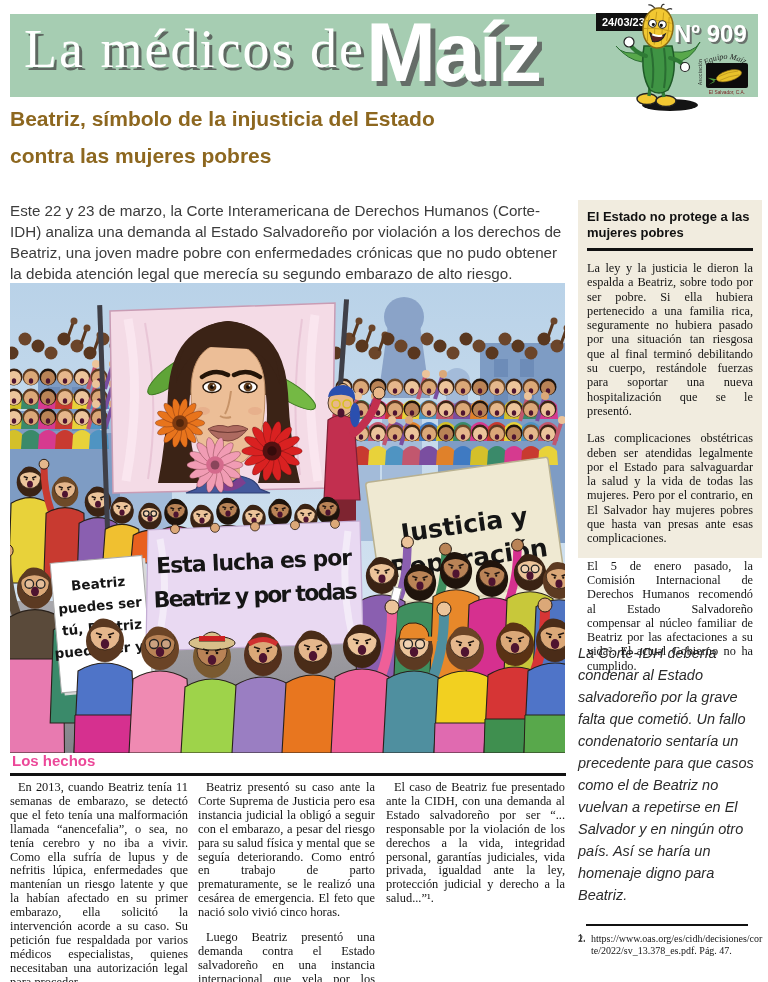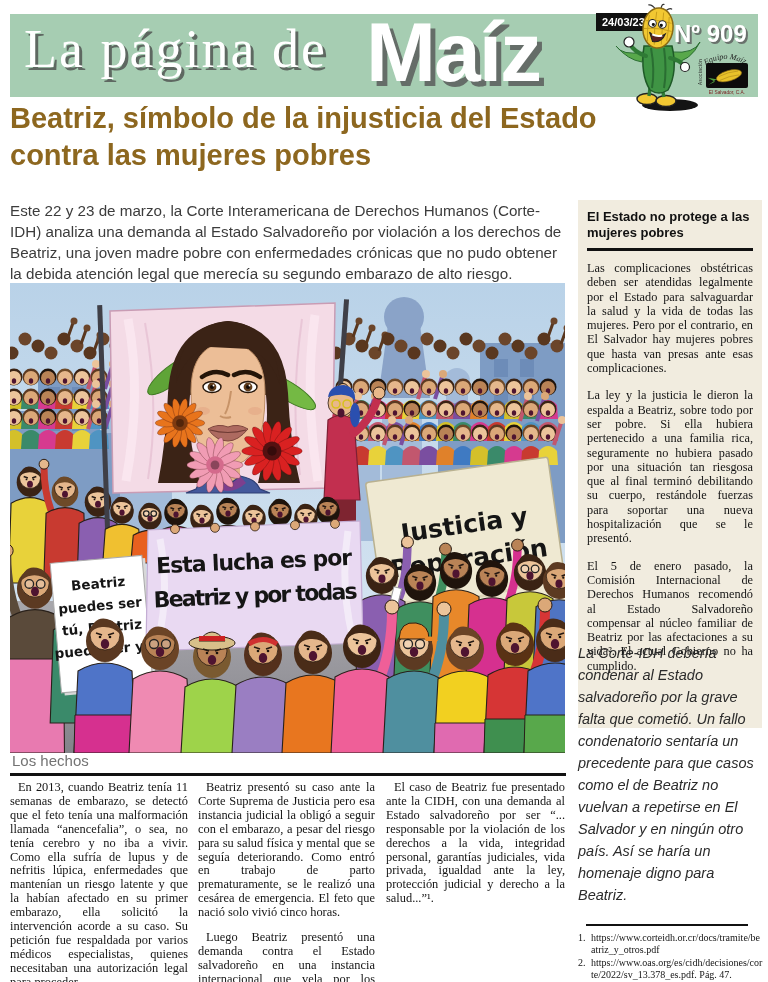--- a/index.html
+++ b/index.html
@@ -12,37 +12,37 @@
         text-shadow:3px 3px 0 rgba(70,70,70,.75);white-space:nowrap;}
   .title-main{position:absolute;left:366px;top:4px;font-size:84px;font-weight:bold;color:#fff;
         letter-spacing:-2px;text-shadow:5px 5px 0 rgba(85,85,85,.8);white-space:nowrap;text-align:center;}
   .date-badge{position:absolute;left:596px;top:13px;background:#111;color:#fff;
         font-size:11px;font-weight:bold;padding:3px 6px;}
   .issue{position:absolute;left:674px;top:20px;font-size:24px;font-weight:bold;color:#fff;
         text-shadow:2px 2px 0 rgba(90,90,90,.8);}
   .mascot{position:absolute;left:604px;top:2px;}
   .mini-logo{position:absolute;left:694px;top:47px;}
   
-  .headline{position:absolute;left:10px;top:100px;width:600px;font-size:29px;line-height:37px;
+  .headline{position:absolute;left:10px;top:100px;width:600px;font-size:21px;line-height:37px;
         font-weight:bold;color:#8d671f;white-space:pre-line;}
   .lead{position:absolute;left:10px;top:188px;width:556px;font-size:15.2px;line-height:21px;
         color:#3c3c3c;margin-top:12px;}
   
   .illus{position:absolute;left:10px;top:283px;width:555px;height:470px;}
   
-  .facts-title{position:absolute;left:12px;top:752px;font-size:15px;font-weight:normal;color:#737373;}
+  .facts-title{position:absolute;left:12px;top:752px;font-size:15px;font-weight:bold;color:#ec4899;}
   .facts-rule{position:absolute;left:10px;top:773px;width:556px;height:3px;background:#111;}
   .fcol{position:absolute;top:781px;font-family:"Liberation Serif",serif;font-size:12.4px;
         line-height:13.9px;text-align:justify;color:#141414;}
   .fcol p{margin:0 0 11px 0;text-indent:8px;}
   #fcol1{left:10px;width:178px;}
   #fcol2{left:198px;width:177px;}
   #fcol3{left:386px;width:179px;}
   
-  .sidebox{position:absolute;left:578px;top:200px;width:184px;height:528px;background:#f1ecdf;
+  .sidebox{position:absolute;left:578px;top:200px;width:184px;height:358px;background:#f1ecdf;
         box-sizing:border-box;padding:9px 9px;}
   .sidebox h3{margin:0;font-size:13px;line-height:16px;color:#111;}
   .siderule{height:3px;background:#111;margin:7px 0 10px 0;}
   .sidebox p{margin:0 0 13px 0;font-family:"Liberation Serif",serif;font-size:12.3px;
         line-height:14.3px;text-align:justify;color:#141414;}
   .quote{position:absolute;left:578px;top:642px;width:188px;font-size:14.5px;line-height:22px;
         font-style:italic;color:#2b2b2b;}
   .foot-rule{position:absolute;left:586px;top:924px;width:162px;height:2px;background:#111;}
   .footnotes{position:absolute;left:578px;top:932px;width:186px;font-family:"Liberation Serif",serif;
         font-size:10px;line-height:12px;color:#141414;}
@@ -50,21 +50,21 @@
   .fnote .num{position:absolute;left:0;top:0;}
   text{user-select:none;}
 </style>
 </head>
 <body>
 
 <div id="page">
 
   <div>
     <div class="band"></div>
-    <div class="title-script">La página de</div>
+    <div class="title-script">La médicos de</div>
     <div class="title-main">Maíz</div>
     <div class="date-badge">24/03/23</div>
     <div class="issue">Nº 909</div>
 
     <svg class="mascot" width="110" height="112" viewBox="0 0 110 112">
       <ellipse cx="66" cy="103" rx="28" ry="6" fill="#141414"></ellipse>
       <ellipse cx="43" cy="97" rx="10" ry="5.5" fill="#f2c832" stroke="#222" stroke-width="1.4"></ellipse>
       <ellipse cx="62" cy="99" rx="10" ry="5.5" fill="#f2c832" stroke="#222" stroke-width="1.4"></ellipse>
       <path d="M46 86 L45 94 M58 86 L60 95" stroke="#2f7a35" stroke-width="3.4"></path>
       <path d="M40 50 Q18 54 12 44 Q24 58 38 60 Z" fill="#58a84b" stroke="#2a6e32" stroke-width="1"></path>
@@ -947,32 +947,31 @@
     <p>Beatriz presentó su caso ante la Corte Suprema de Justicia pero esa instancia judicial la obligó a seguir con el embarazo, a pesar del riesgo para su salud física y mental que se seguía deteriorando. Como entró en trabajo de parto prematuramente, se le realizó una cesárea de emergencia. El feto que nació solo vivió cinco horas.</p>
     <p>Luego Beatriz presentó una demanda contra el Estado salvadoreño en una instancia internacional que vela por los Derechos Humanos. Pero</p>
   </div>
   <div class="fcol" id="fcol3">
     <p>El caso de Beatriz fue presentado ante la CIDH, con una demanda al Estado salvadoreño por ser “... responsable por la violación de los derechos a la vida, integridad personal, garantías judiciales, vida privada, igualdad ante la ley, protección judicial y derecho a la salud...”¹.</p>
   </div>
 
   <div class="sidebox">
     <h3>El Estado no protege a las mujeres pobres</h3>
     <div class="siderule"></div>
+    <p>La ley y la justicia le dieron la espalda a Beatriz, sobre todo por ser pobre. Si ella hubiera pertenecido a una familia rica, seguramente no hubiera pasado por una situación tan riesgosa que al final terminó debilitando su cuerpo, restándole fuerzas para soportar una nueva hospitalización que se le presentó.</p>
     <p>Las complicaciones obstétricas deben ser atendidas legalmente por el Estado para salvaguardar la salud y la vida de todas las mujeres. Pero por el contrario, en El Salvador hay mujeres pobres que hasta van presas ante esas complicaciones.</p>
-    <p>La ley y la justicia le dieron la espalda a Beatriz, sobre todo por ser pobre. Si ella hubiera pertenecido a una familia rica, seguramente no hubiera pasado por una situación tan riesgosa que al final terminó debilitando su cuerpo, restándole fuerzas para soportar una nueva hospitalización que se le presentó.</p>
     <p>El 5 de enero pasado, la Comisión Internacional de Derechos Humanos recomendó al Estado Salvadoreño compensar al núcleo familiar de Beatriz por las afectaciones a su vida². El actual Gobierno no ha cumplido.</p>
   </div>
 
   <div class="quote">La Corte-IDH debería condenar al Estado salvadoreño por la grave falta que cometió. Un fallo condenatorio sentaría un precedente para que casos como el de Beatriz no vuelvan a repetirse en El Salvador y en ningún otro país. Así se haría un homenaje digno para Beatriz.</div>
 
   <div class="foot-rule"></div>
   <div class="footnotes">
     <div class="fnote">
       <span class="num">1.</span>
-      <span>https://www.corteidh.or.cr/docs/tramite/beatriz_y_otros.pdf</span>
     </div>
     <div class="fnote">
       <span class="num">2.</span>
       <span>https://www.oas.org/es/cidh/decisiones/corte/2022/sv_13.378_es.pdf. Pág. 47.</span>
     </div>
   </div>
 
 </div>
 
 </body></html>

